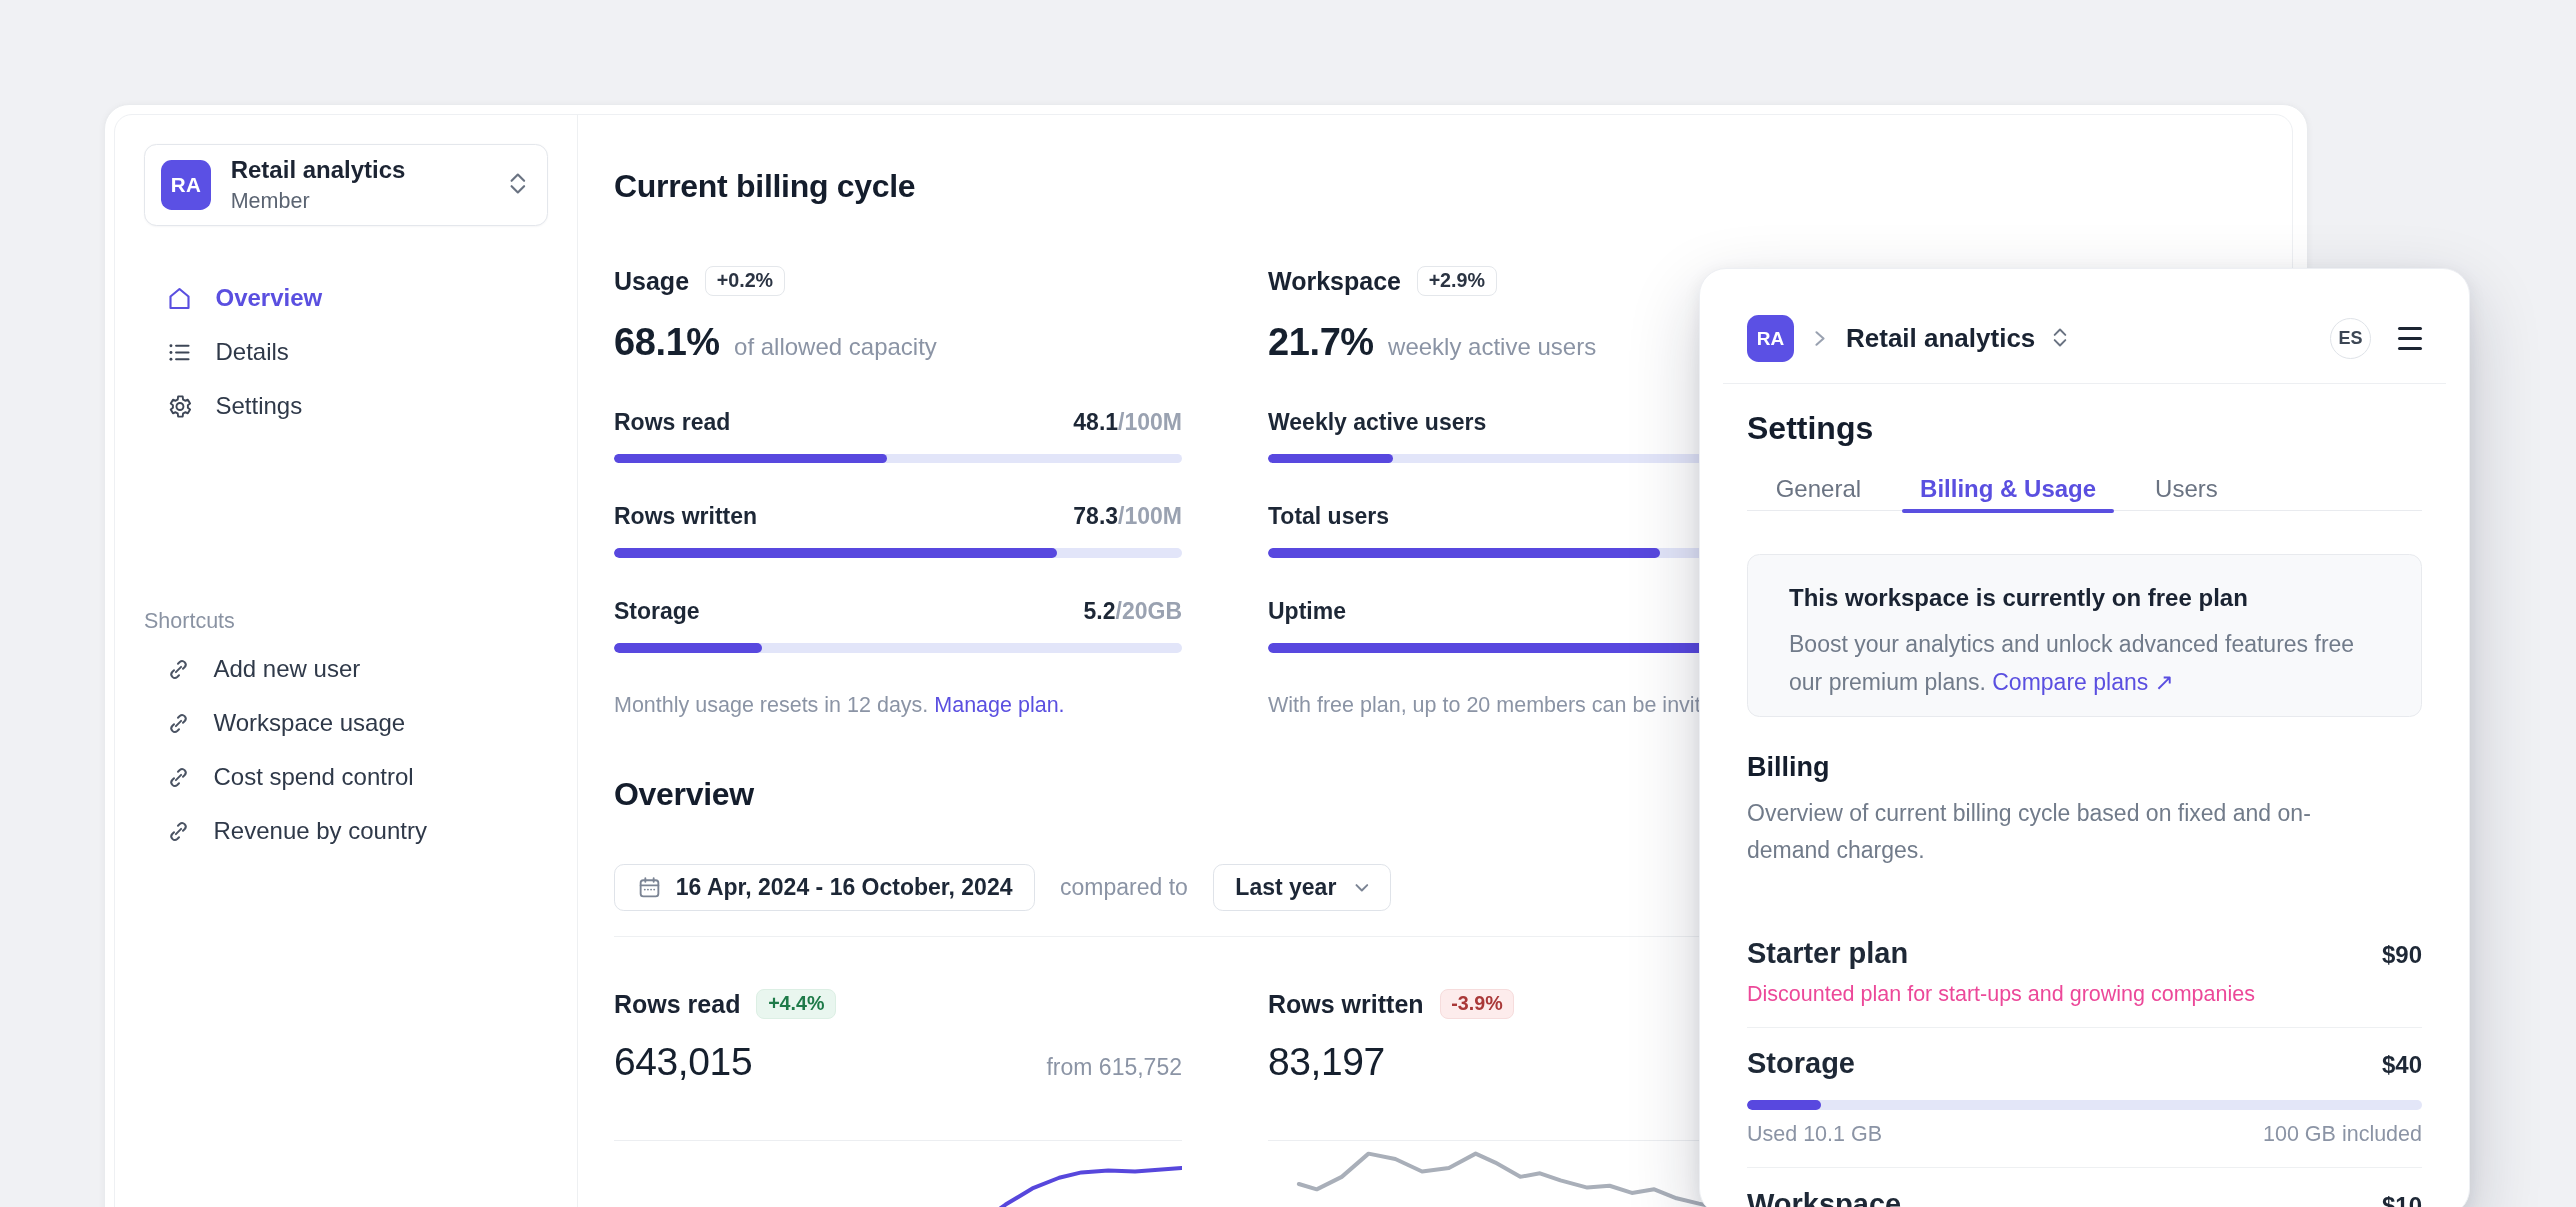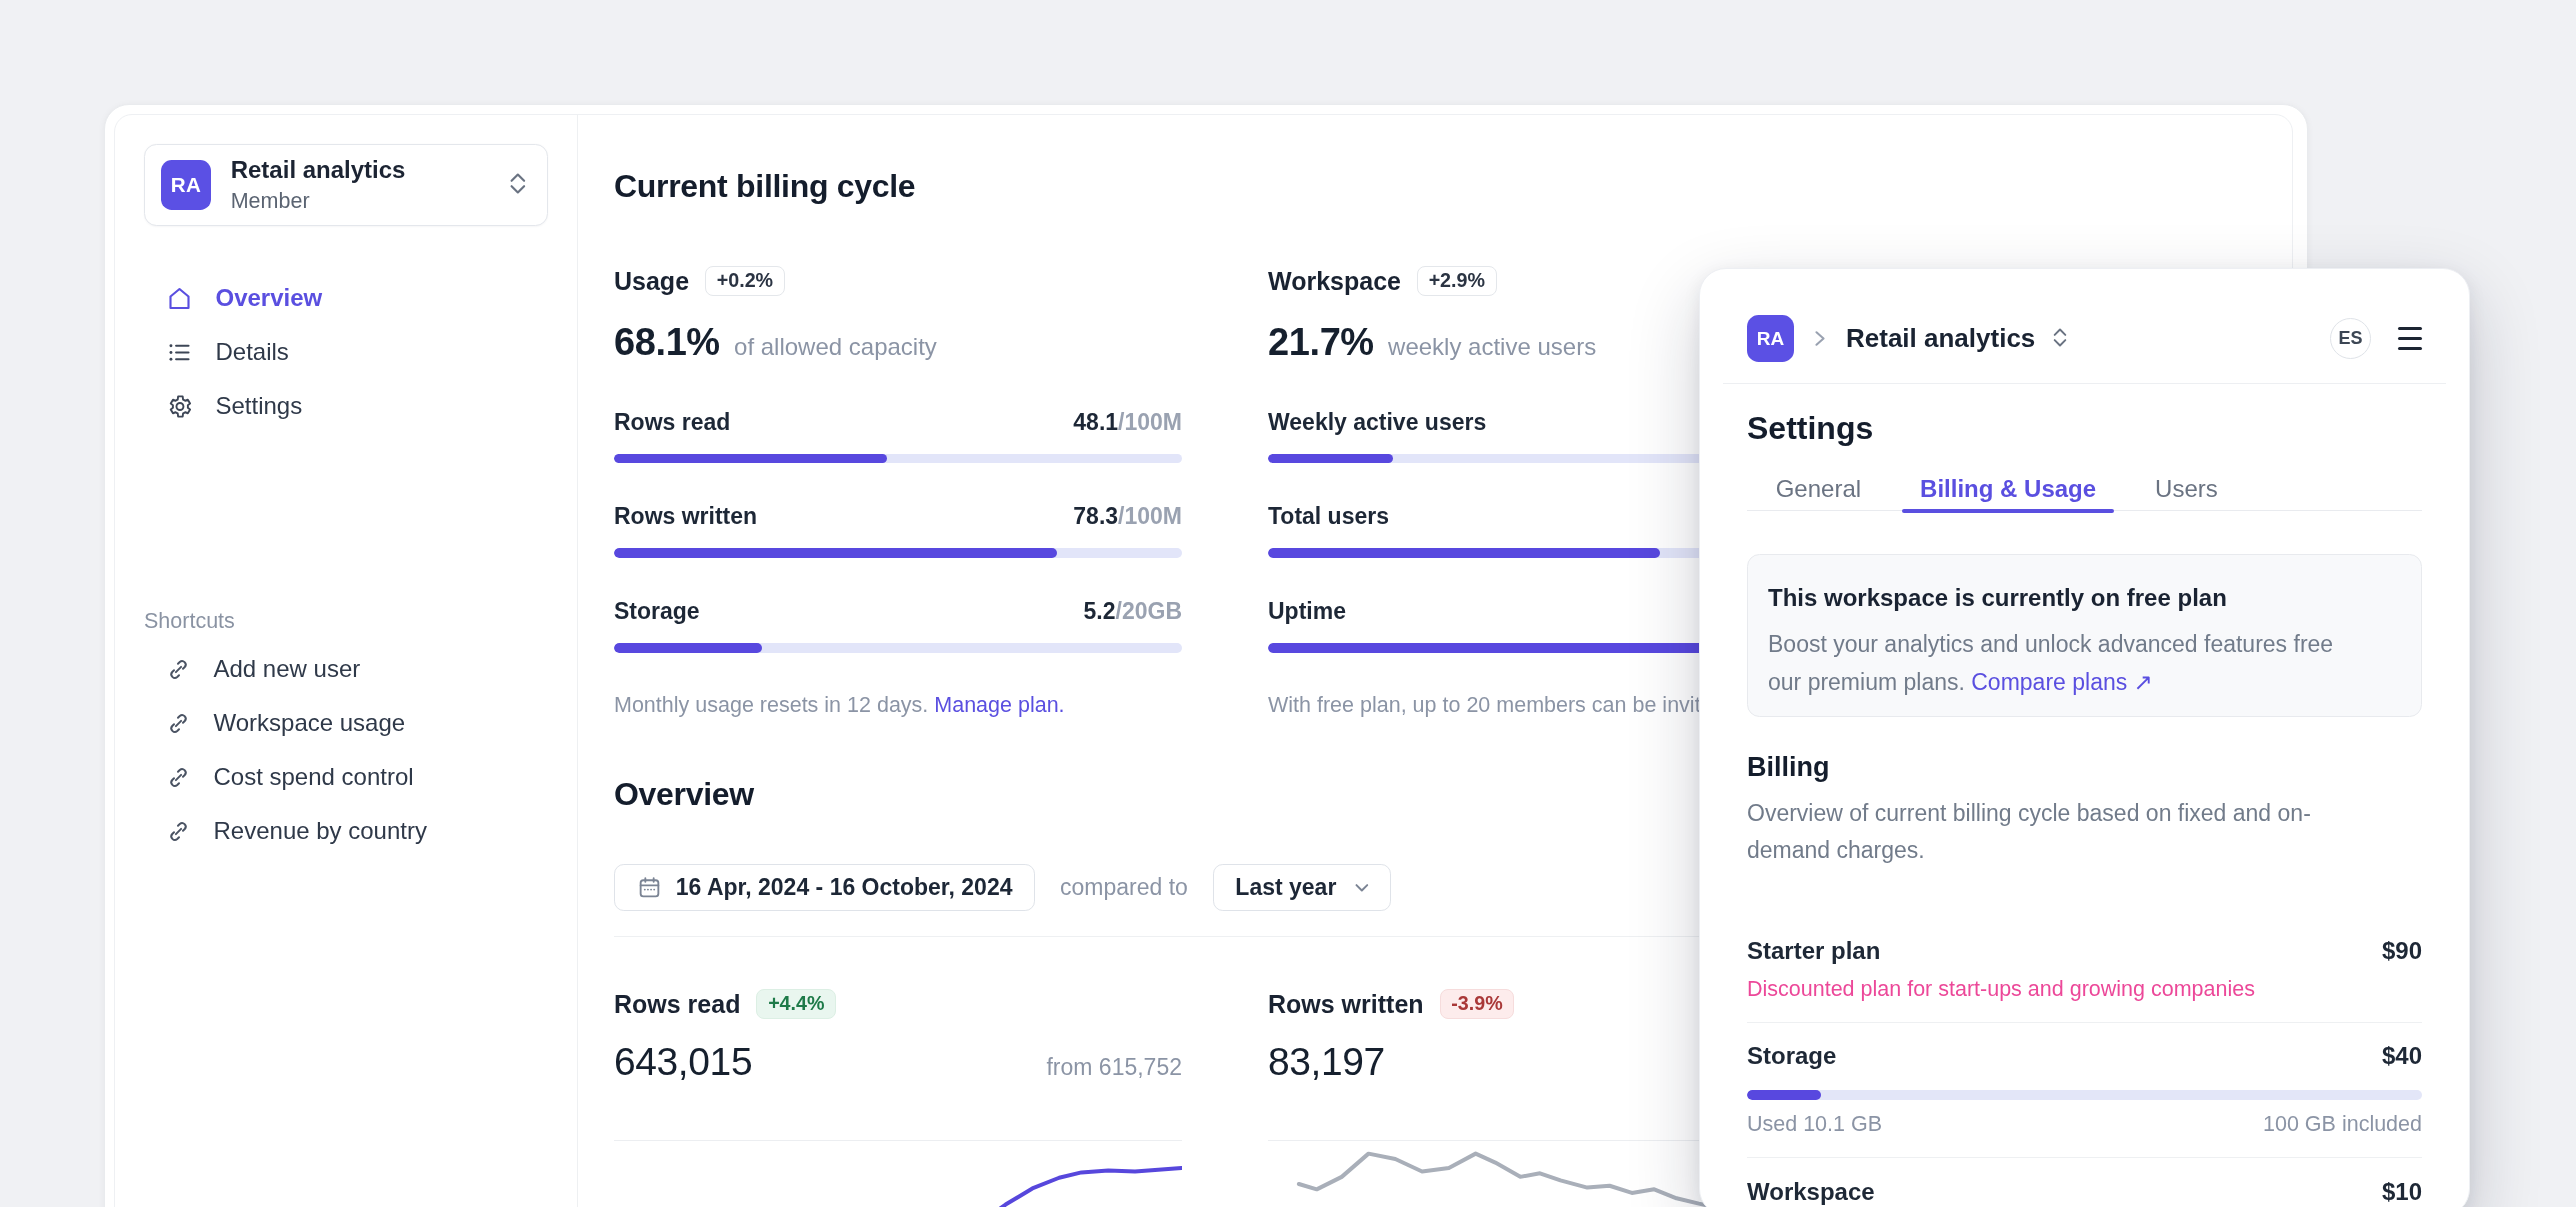--- a/index.html
+++ b/index.html
@@ -113,31 +113,31 @@
 
   .ov-title { position:absolute; left:47px; top:141px; font-size:32px; font-weight:bold; color:#141d2c; }
   .tabs { position:absolute; left:47px; right:47px; top:199px; height:43px; display:flex; align-items:center;
     border-bottom:1.8px solid #e9ebef; padding-left:10.7px; }
   .tab { position:relative; height:100%; display:flex; align-items:center; padding:0 18px; margin-right:23px;
     font-size:24px; color:#6a7382; cursor:pointer; }
   .tab.active { color:#5a4fe0; font-weight:bold; }
   .tab.active::after { content:""; position:absolute; left:0; right:0; bottom:-2.7px; height:3.6px; border-radius:2.7px; background:#5a4fe0; }
 
   .notice { position:absolute; left:47px; right:47px; top:285px; height:163px; background:#f8f9fb;
-    border:0.9px solid #e8eaee; border-radius:12.5px; padding:29px 20px; }
+    border:0.9px solid #e8eaee; border-radius:12.5px; padding:29px 41px; }
   .notice-title { font-size:24px; font-weight:bold; color:#1a2332; }
   .notice-body { margin-top:12.5px; font-size:23px; color:#717b8a; line-height:38px; max-width:572px; }
 
   .bl-title { position:absolute; left:47px; top:483px; font-size:27px; font-weight:bold; color:#141d2c; }
   .bl-desc { position:absolute; left:47px; top:526px; width:572px; font-size:23px; color:#717b8a; line-height:37px; }
 
   .bl-items { position:absolute; left:47px; right:47px; top:648px; }
   .bl-item { padding:19.7px 0; }
   .bl-row { display:flex; justify-content:space-between; align-items:baseline; }
-  .bl-name { font-size:24px; font-weight:bold; color:#1e2836; }
+  .bl-name { font-size:29px; font-weight:bold; color:#1e2836; }
   .bl-price { font-size:24px; font-weight:bold; color:#1e2836; }
   .bl-sub { margin-top:12.5px; font-size:21.5px; color:#ec4899; }
   .bl-track { margin-top:19.7px; height:9.8px; border-radius:5.4px; background:#e3e6f8; overflow:hidden; }
   .bl-cap { margin-top:12.5px; display:flex; justify-content:space-between; font-size:21.5px; color:#8b94a5; }
   .bl-sep { height:0.9px; background:#eef0f2; }
 </style>
 </head>
 <body>
 
 <div class="stage">

